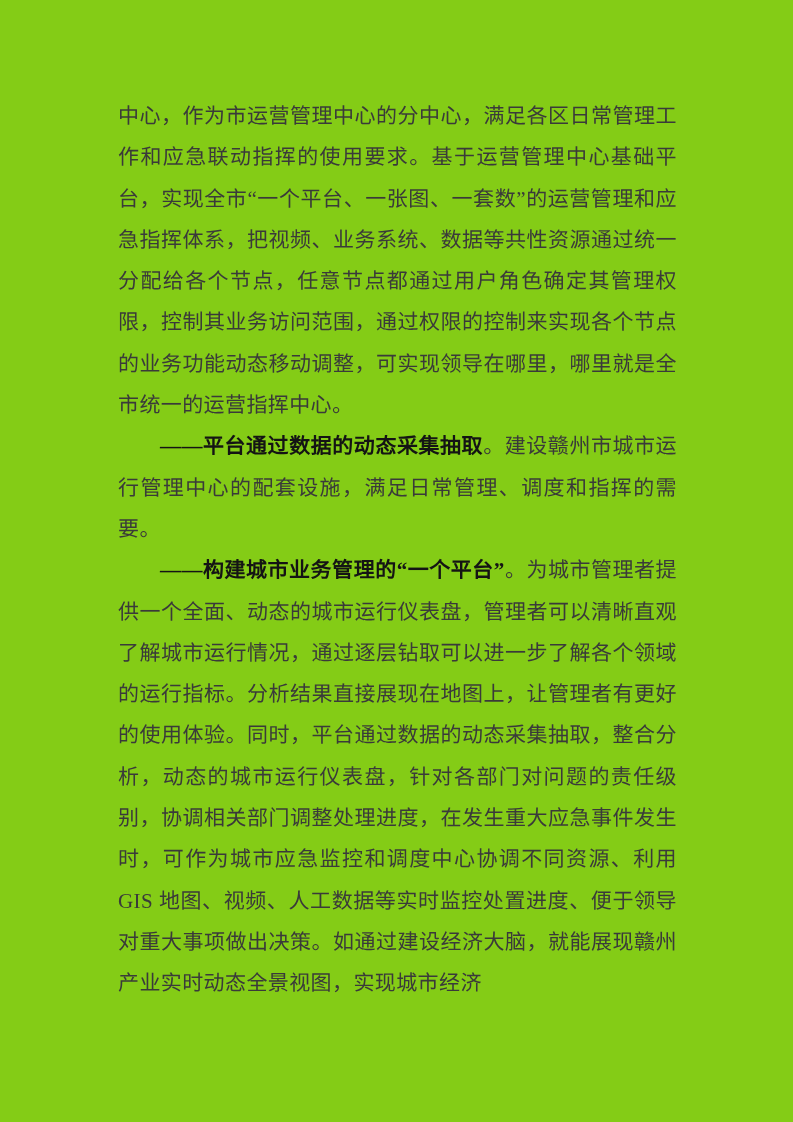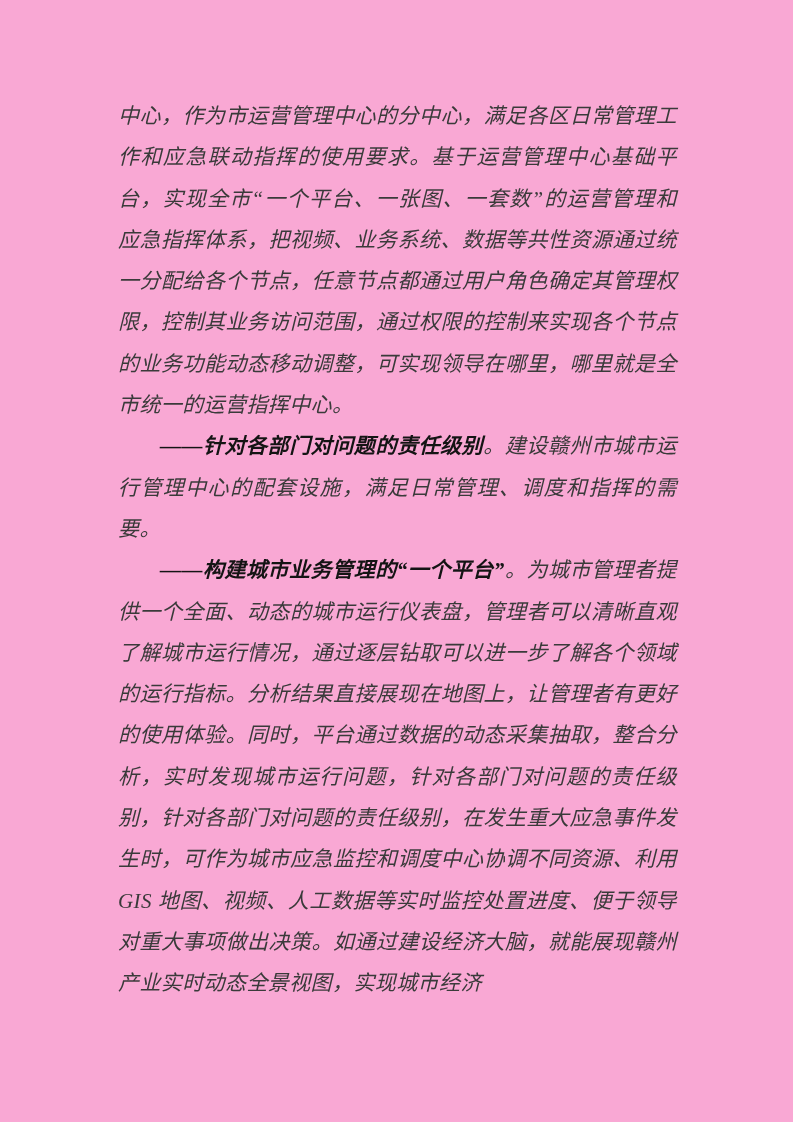--- a/index.html
+++ b/index.html
@@ -10,22 +10,21 @@
     width: 793px;
     height: 1122px;
     background: #ffffff;
     position: relative;
     overflow: hidden;
     font-family: "Liberation Serif", "DejaVu Serif", serif;
   }
   .page {
     position: absolute;
     inset: 0;
-    background: #f9a8d4;
-    font-style: italic;
+    background: #84cc16;
   }
   .text-block {
     position: absolute;
     left: 118px;
     top: 96px;
     width: 559px;
     color: #3a3a3a;
     font-size: 21px;
     line-height: 41.3px;
     letter-spacing: 0.4px;
@@ -45,18 +44,18 @@
   }
 </style>
 </head>
 <body>
 
 <div class="page">
   <div class="text-block">
 
     <p class="para"><span>中心，作为市运营管理中心的分中心，满足各区日常管理工作和应急联动指挥的使用要求。基于运营管理中心基础平台，实现全市“一个平台、一张图、一套数”的运营管理和应急指挥体系，把视频、业务系统、数据等共性资源通过统一分配给各个节点，任意节点都通过用户角色确定其管理权限，控制其业务访问范围，通过权限的控制来实现各个节点的业务功能动态移动调整，可实现领导在哪里，哪里就是全市统一的运营指挥中心。</span></p>
 
-    <p class="para indent"><span class="lead">——针对各部门对问题的责任级别</span><span>。建设赣州市城市运行管理中心的配套设施，满足日常管理、调度和指挥的需要。</span></p>
+    <p class="para indent"><span class="lead">——平台通过数据的动态采集抽取</span><span>。建设赣州市城市运行管理中心的配套设施，满足日常管理、调度和指挥的需要。</span></p>
 
-    <p class="para indent"><span class="lead">——构建城市业务管理的“一个平台”</span><span>。为城市管理者提供一个全面、动态的城市运行仪表盘，管理者可以清晰直观了解城市运行情况，通过逐层钻取可以进一步了解各个领域的运行指标。分析结果直接展现在地图上，让管理者有更好的使用体验。同时，平台通过数据的动态采集抽取，整合分析，实时发现城市运行问题，针对各部门对问题的责任级别，针对各部门对问题的责任级别，在发生重大应急事件发生时，可作为城市应急监控和调度中心协调不同资源、利用 GIS 地图、视频、人工数据等实时监控处置进度、便于领导对重大事项做出决策。如通过建设经济大脑，就能展现赣州产业实时动态全景视图，实现城市经济</span></p>
+    <p class="para indent"><span class="lead">——构建城市业务管理的“一个平台”</span><span>。为城市管理者提供一个全面、动态的城市运行仪表盘，管理者可以清晰直观了解城市运行情况，通过逐层钻取可以进一步了解各个领域的运行指标。分析结果直接展现在地图上，让管理者有更好的使用体验。同时，平台通过数据的动态采集抽取，整合分析，动态的城市运行仪表盘，针对各部门对问题的责任级别，协调相关部门调整处理进度，在发生重大应急事件发生时，可作为城市应急监控和调度中心协调不同资源、利用 GIS 地图、视频、人工数据等实时监控处置进度、便于领导对重大事项做出决策。如通过建设经济大脑，就能展现赣州产业实时动态全景视图，实现城市经济</span></p>
 
   </div>
 </div>
 
 </body></html>

